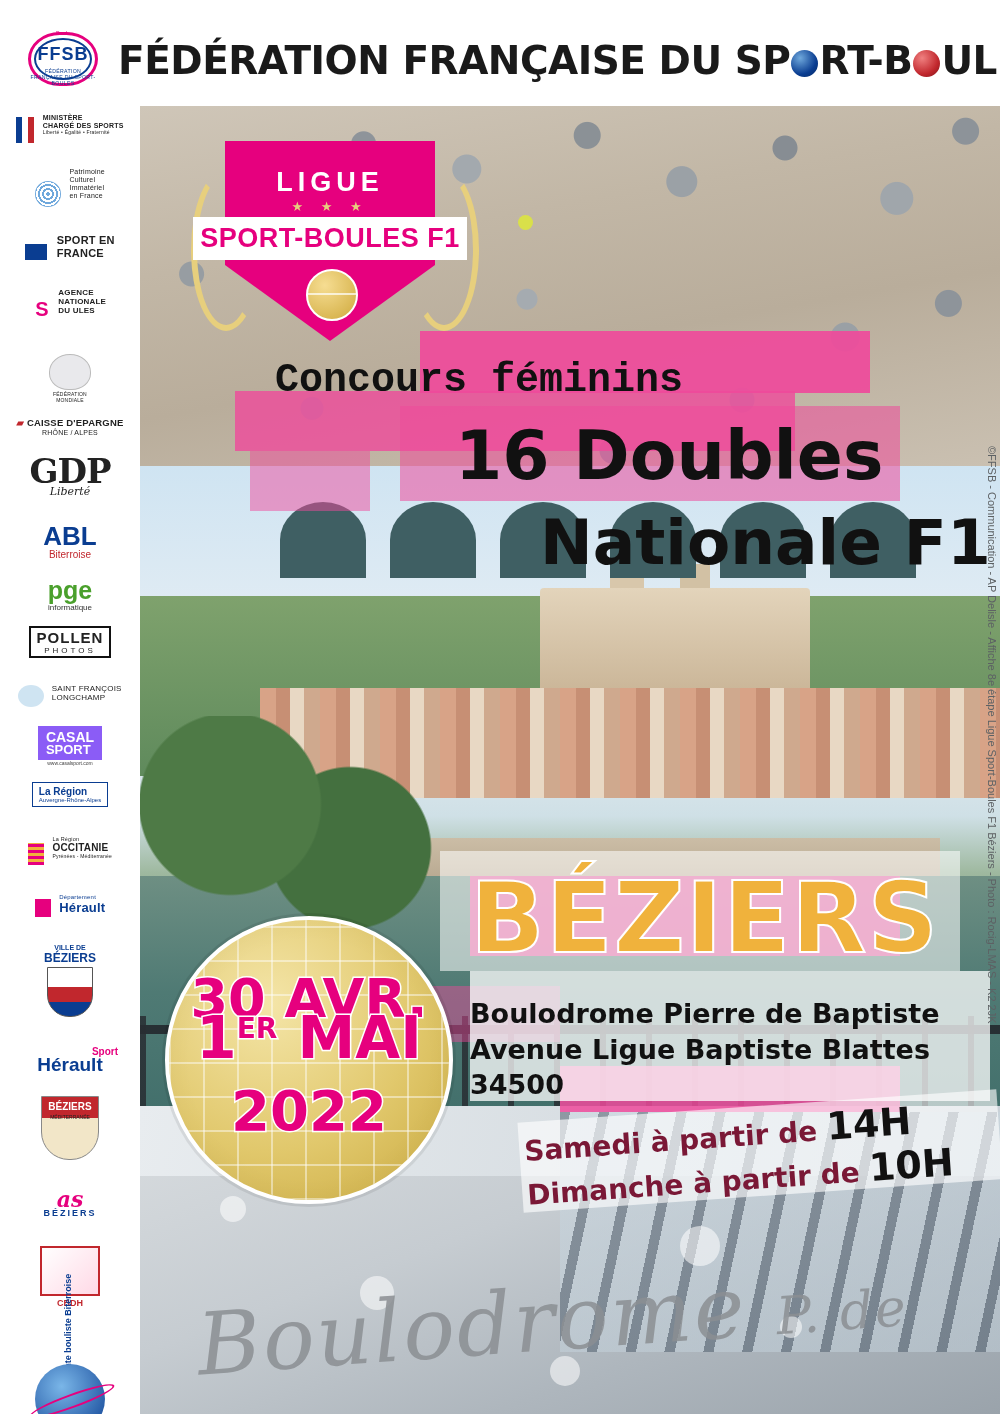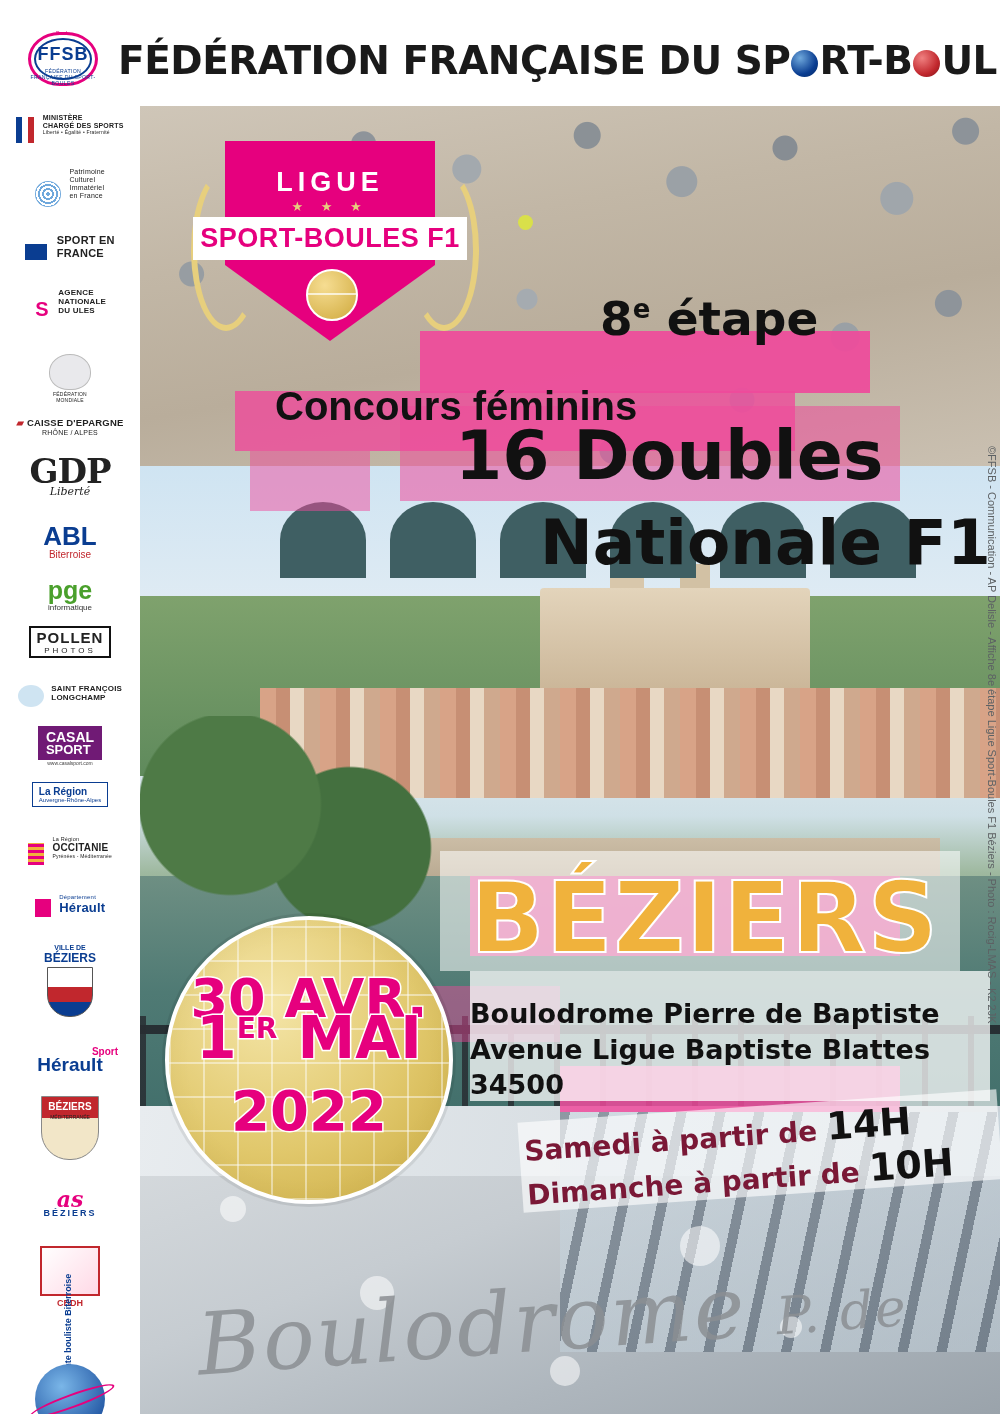--- a/index.html
+++ b/index.html
@@ -89,21 +89,21 @@
   .badge .stars{position:absolute;left:40px;top:58px;width:210px;text-align:center;color:#e7cf7d;font-size:13px;letter-spacing:7px;}
   .badge .white-band{position:absolute;left:8px;top:76px;width:274px;height:43px;background:#fff;}
   .badge .sbf1{position:absolute;left:8px;top:82px;width:274px;text-align:center;color:#e6007e;font-weight:bold;font-size:27px;letter-spacing:.5px;}
   .badge .globe{position:absolute;left:121px;top:128px;width:48px;height:48px;border-radius:50%;background:radial-gradient(circle at 35% 30%,#f6dd92,#cfa93c);border:2px solid #fff;}
   .badge .globe:after{content:"";position:absolute;left:0;top:22px;width:48px;height:2px;background:#fff;opacity:.7;}
 
   
   .pinkband{position:absolute;background:#ef4a9b;}
   .t-etape{position:absolute;left:460px;top:185px;font-size:47px;font-weight:bold;color:#111;font-family:"DejaVu Sans",sans-serif;z-index:22;}
   .t-etape sup{font-size:26px;}
-  .t-concours{position:absolute;left:135px;top:278px;font-size:40px;font-weight:bold;color:#111;font-family:Liberation Sans, sans-serif;z-index:22;}
+  .t-concours{position:absolute;left:135px;top:252px;font-size:40px;font-weight:bold;color:#111;font-family:Liberation Mono, monospace;z-index:22;}
   .t-doubles{position:absolute;left:315px;top:310px;font-size:68px;font-weight:bold;color:#111;font-family:"DejaVu Sans",sans-serif;z-index:22;}
   .t-nat{position:absolute;left:400px;top:400px;font-size:63px;font-weight:bold;color:#111;font-family:"DejaVu Sans",sans-serif;z-index:22;}
 
   
   .medallion{position:absolute;left:25px;top:810px;width:280px;height:280px;border-radius:50%;
      background:radial-gradient(circle at 36% 30%,#f4e5a8,#e1c86c 55%,#c9a93f);
      border:4px solid #fff;box-shadow:0 0 0 3px rgba(0,0,0,.08);z-index:25;overflow:hidden;}
   .medallion .grid{position:absolute;inset:0;
      background:
        radial-gradient(circle at 50% 50%,rgba(0,0,0,0) 60%,rgba(0,0,0,.06) 100%),
@@ -212,28 +212,28 @@
 
     <div class="sp" style="top:520px">
       <div style="display:inline-block;border:2px solid #111;padding:1px 6px">
         <div style="font-size:15px;font-weight:bold;letter-spacing:1px">POLLEN</div>
         <div style="font-size:8px;letter-spacing:3px">PHOTOS</div>
       </div>
     </div>
 
     <div class="sp" style="top:578px">
       <div style="display:inline-block;width:26px;height:22px;border-radius:50%;background:#cfe4f2;vertical-align:middle;margin-right:3px"></div>
-      <div class="sp-label" style="display:inline-block;text-align:left;font-weight:bold;font-size:8px">
+      <div class="sp-label" style="display:inline-block;text-align:left;font-weight:normal;font-size:8px">
         <div>SAINT FRANÇOIS</div>
         <div>LONGCHAMP</div>
       </div>
     </div>
 
     <div class="sp" style="top:620px">
-      <div style="display:inline-block;background:#701a75;color:#fff;padding:3px 8px;text-align:left">
+      <div style="display:inline-block;background:#8b5cf6;color:#fff;padding:3px 8px;text-align:left">
         <div style="font-size:14px;font-weight:bold">CASAL</div>
         <div style="font-size:13px;font-weight:bold;margin-top:-3px">SPORT</div>
       </div>
       <div style="font-size:5px;color:#444">www.casalsport.com</div>
     </div>
 
     <div class="sp" style="top:676px">
       <div style="display:inline-block;border:1px solid #0a3d91;padding:3px 6px;text-align:left">
         <div style="font-size:10px;color:#0a3d91;font-weight:bold">La Région</div>
         <div style="font-size:6px;color:#0a3d91">Auvergne-Rhône-Alpes</div>
@@ -351,23 +351,20 @@
       <div class="wreathL"></div>
       <div class="wreathR"></div>
       <div class="shield"></div>
       <div class="ligue">LIGUE</div>
       <div class="stars">★ ★ ★</div>
       <div class="white-band"></div>
       <div class="sbf1">SPORT-BOULES F1</div>
       <div class="globe"></div>
     </div>
 
-    <div class="t-etape">
-      <span>8</span><sup>e</sup><span> étape</span>
-    </div>
     <div class="t-concours">Concours féminins</div>
     <div class="t-doubles">16 Doubles</div>
     <div class="t-nat">Nationale F1</div>
 
     <div class="beziers">BÉZIERS</div>
     <div class="addr">
       <div>Boulodrome Pierre de Baptiste</div>
       <div>Avenue Ligue Baptiste Blattes</div>
       <div>34500</div>
     </div>

